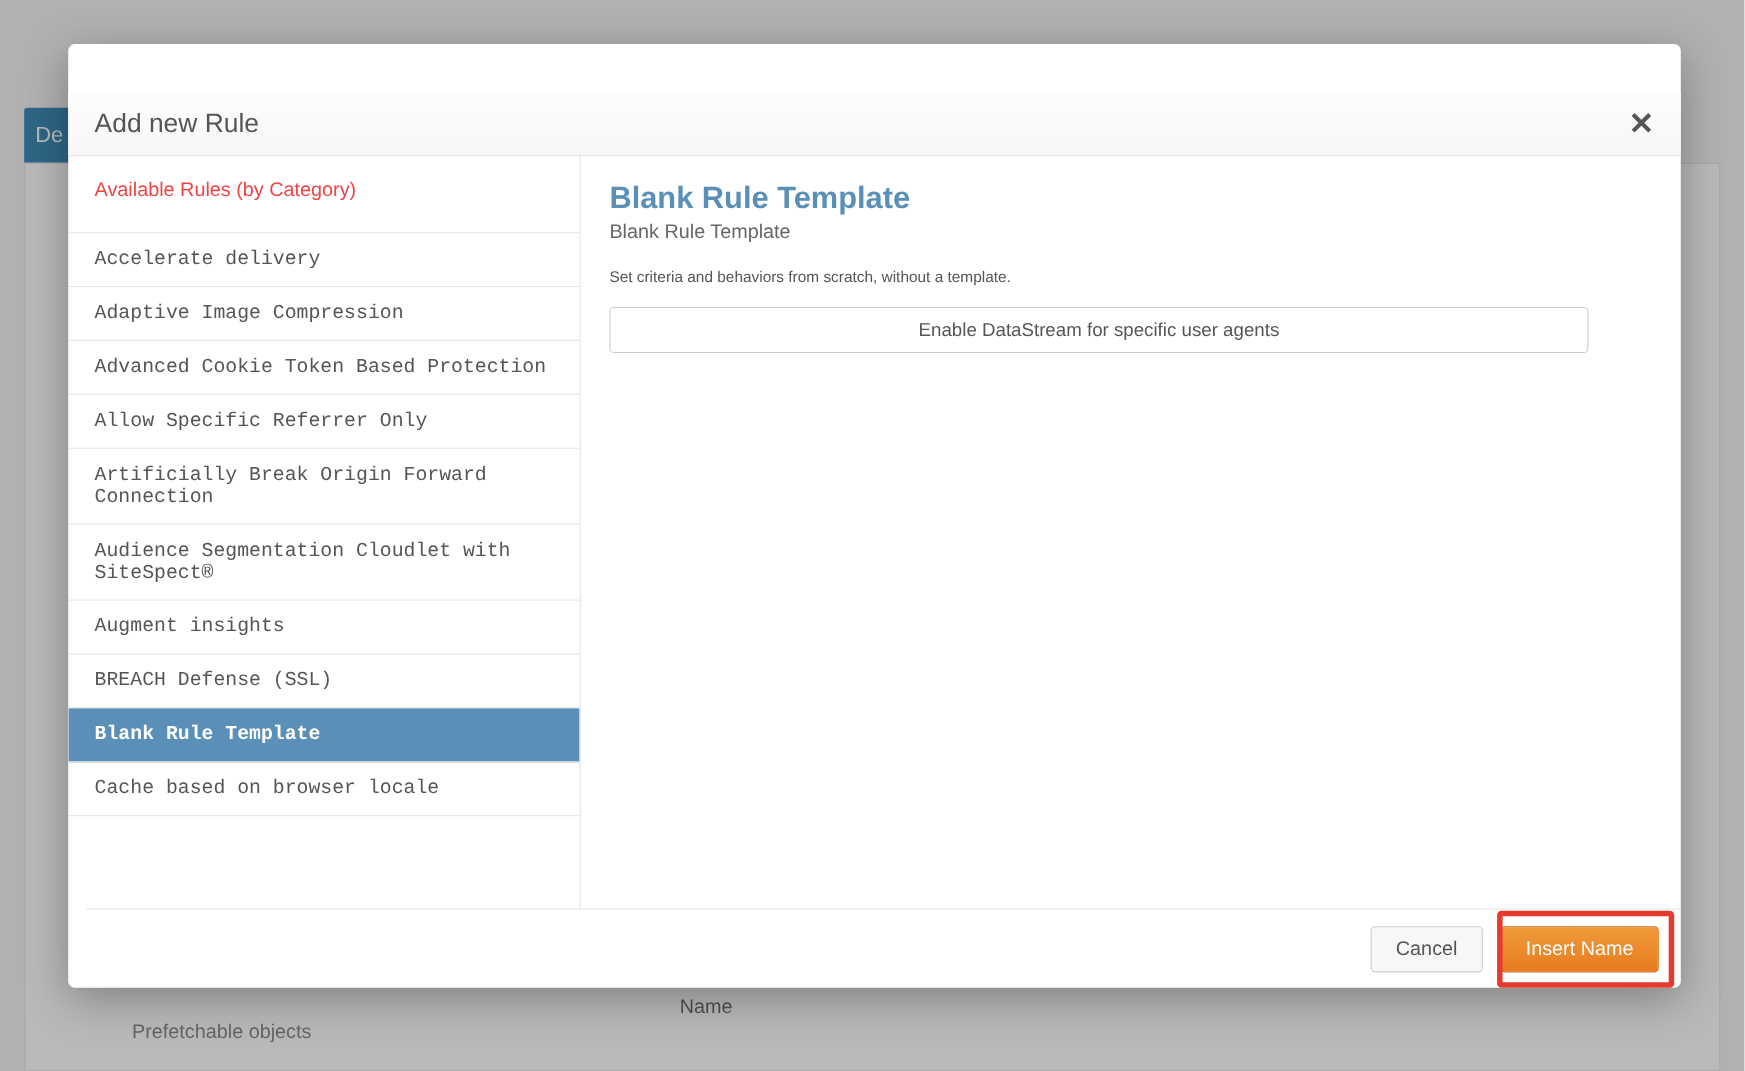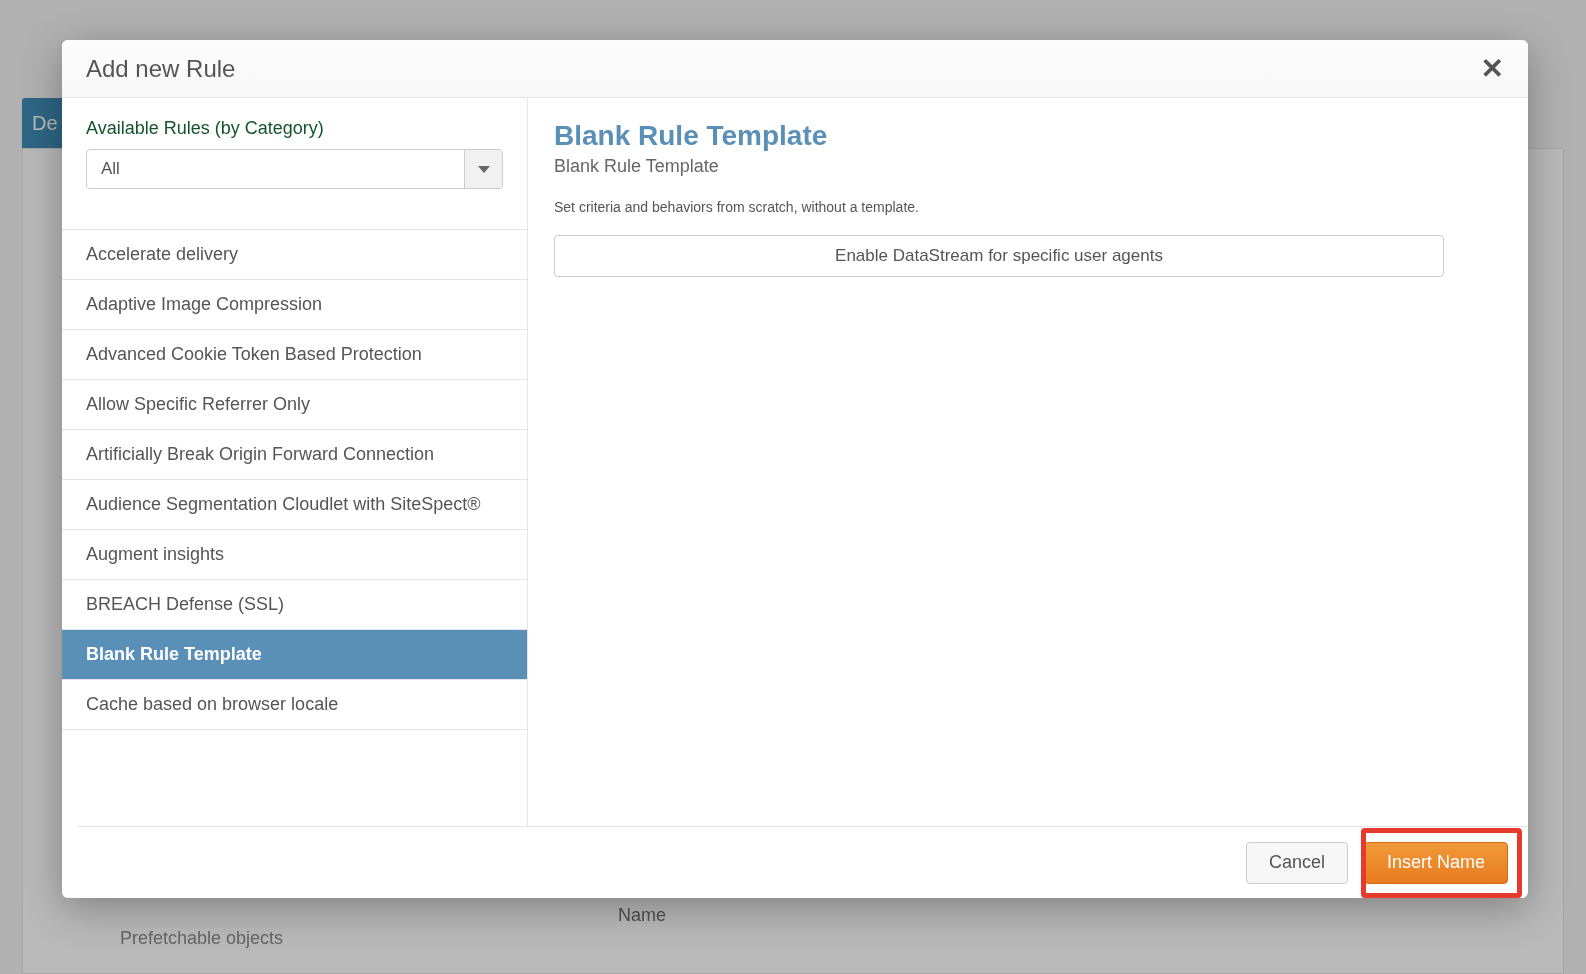--- a/index.html
+++ b/index.html
@@ -79,20 +79,21 @@
   overflow: hidden;
 }
 .modal-header {
   height: 58px;
   display: flex;
   align-items: center;
   justify-content: space-between;
   padding: 0 24px;
   border-bottom: 1px solid #e5e5e5;
   background: linear-gradient(#fdfdfd, #f7f7f7);
+  margin-top: 44px;
 }
 .modal-title {
   font-size: 24px;
   color: #555;
   font-weight: 400;
 }
 .close-btn {
   font-size: 28px;
   color: #555;
   cursor: pointer;
@@ -109,21 +110,21 @@
   border-right: 1px solid #e5e5e5;
   display: flex;
   flex-direction: column;
   overflow: hidden;
 }
 .filter-area {
   padding: 20px 24px 18px 24px;
 }
 .filter-label {
   font-size: 18px;
-  color: #14532d;
+  color: #ef4444;
   margin-bottom: 10px;
 }
 .select-wrap {
   display: flex;
   border: 1px solid #ccc;
   border-radius: 4px;
   height: 40px;
   align-items: stretch;
   overflow: hidden;
   margin-bottom: 22px;
@@ -162,20 +163,21 @@
   color: #555;
 }
 .search-input::placeholder {
   color: #aaa;
   font-style: italic;
 }
 .rule-list {
   flex: 1;
   overflow-y: auto;
   border-top: 1px solid #e5e5e5;
+  font-family: Liberation Mono, monospace;
 }
 .rule-item {
   padding: 14px 24px;
   font-size: 18px;
   color: #555;
   border-bottom: 1px solid #e5e5e5;
   cursor: pointer;
 }
 .rule-item.selected {
   background: #5a8fb8;
@@ -262,26 +264,20 @@
 <div class="modal">
   <div class="modal-header">
     <div class="modal-title">Add new Rule</div>
     <div class="close-btn">✕</div>
   </div>
 
   <div class="modal-body">
     <div class="left-pane">
       <div class="filter-area">
         <div class="filter-label">Available Rules (by Category)</div>
-        <div class="select-wrap">
-          <div class="select-value">All</div>
-          <div class="select-caret">
-            <div class="caret-down"></div>
-          </div>
-        </div>
       </div>
       <div class="rule-list" id="rule-list">
           <div class="rule-item">Accelerate delivery</div>
           <div class="rule-item">Adaptive Image Compression</div>
           <div class="rule-item">Advanced Cookie Token Based Protection</div>
           <div class="rule-item">Allow Specific Referrer Only</div>
           <div class="rule-item">Artificially Break Origin Forward Connection</div>
           <div class="rule-item">Audience Segmentation Cloudlet with SiteSpect®</div>
           <div class="rule-item">Augment insights</div>
           <div class="rule-item">BREACH Defense (SSL)</div>

